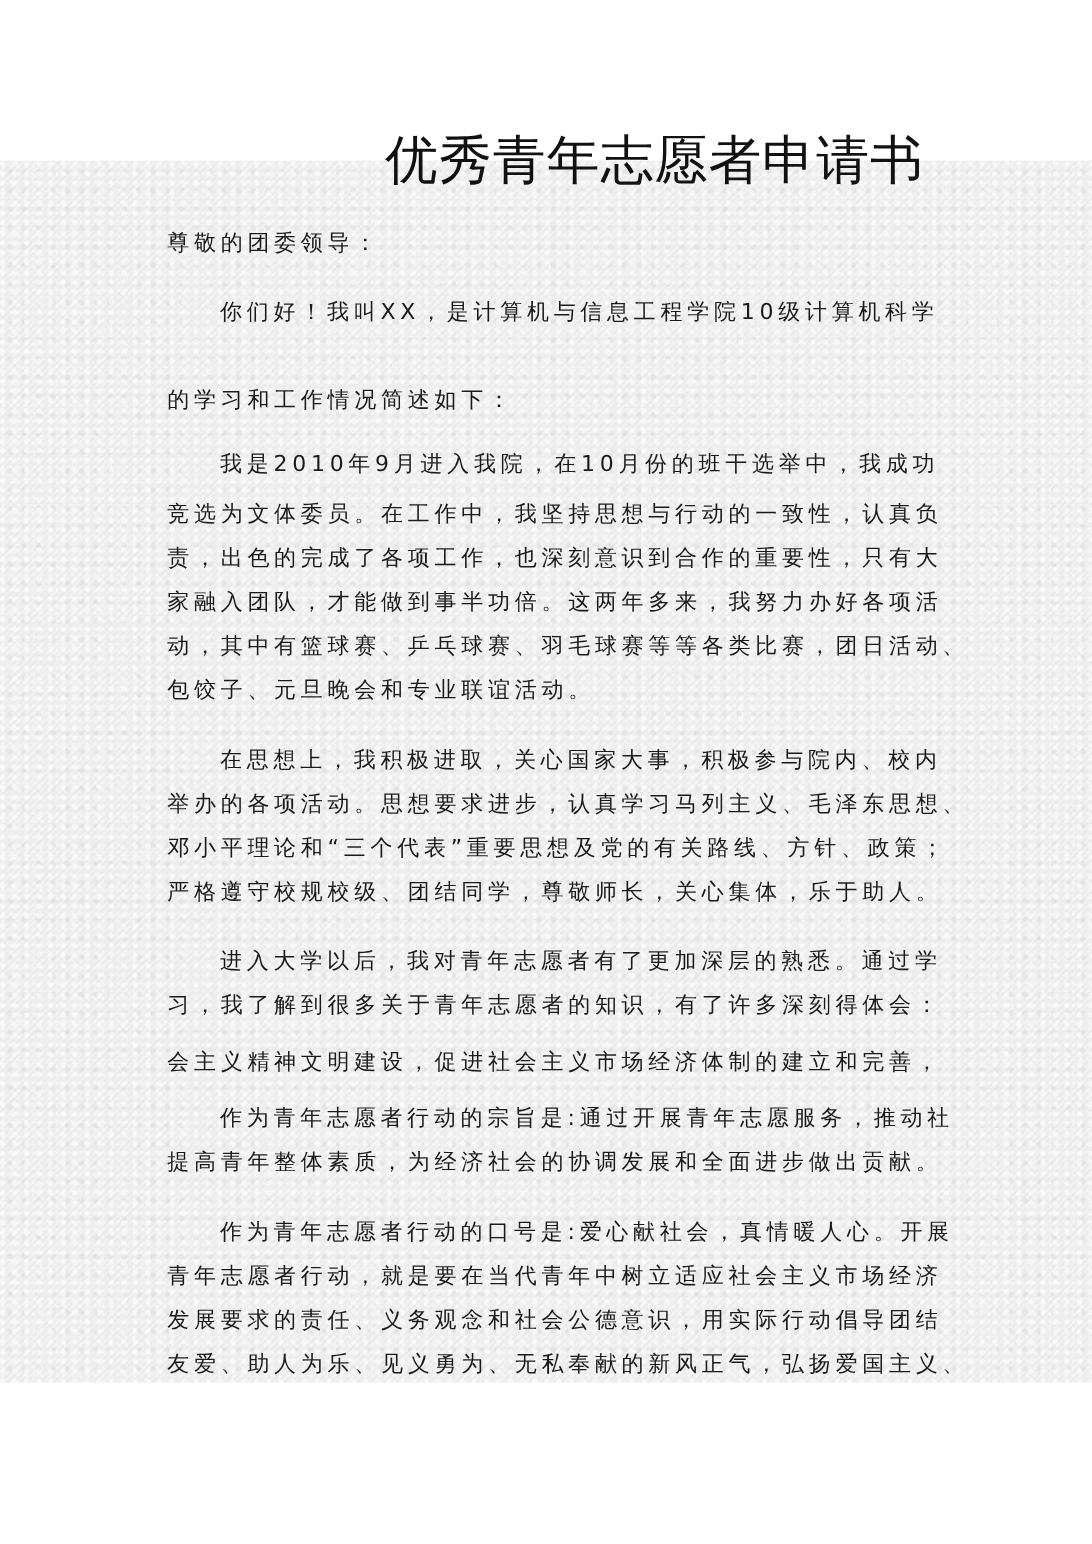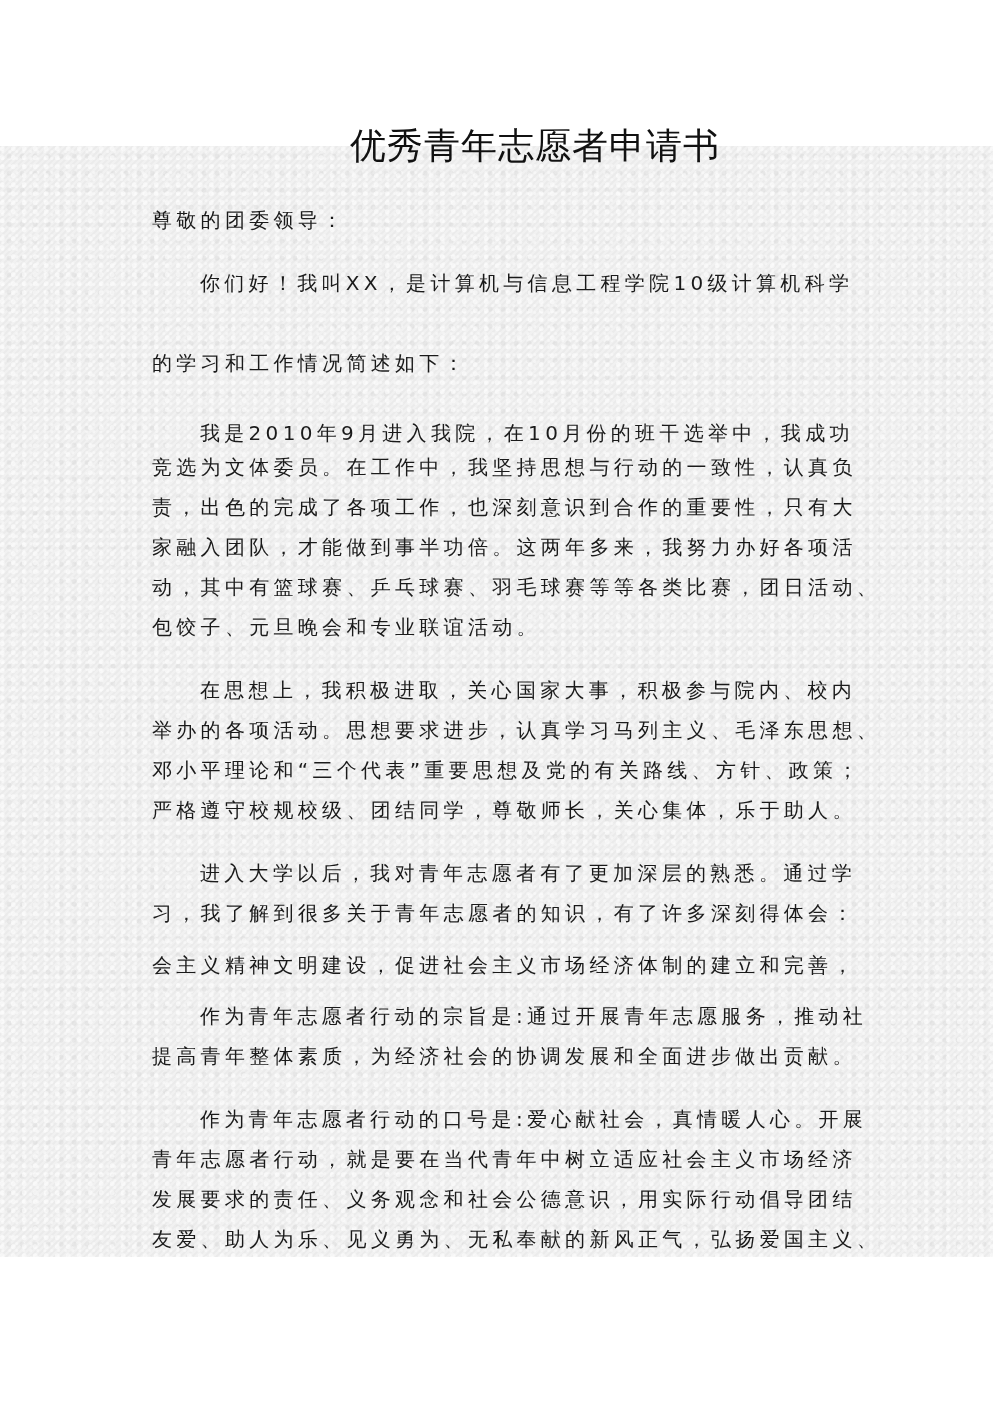--- a/index.html
+++ b/index.html
@@ -34,21 +34,21 @@
       top: 0;
       width: 993px;
       height: 1404px;
     }
     .doc-title {
       position: absolute;
       left: 350px;
       top: 124px;
       width: 400px;
       font-family: "DejaVu Sans", "Liberation Sans", sans-serif;
-      font-size: 36px;
+      font-size: 48px;
       line-height: 44px;
       color: #111111;
       letter-spacing: 1px;
       white-space: nowrap;
     }
     .line {
       position: absolute;
       left: 152px;
       font-family: "DejaVu Sans", "Liberation Sans", sans-serif;
       font-size: 20px;
@@ -66,21 +66,21 @@
 
 <div class="page">
 
   <div class="doc-title">优秀青年志愿者申请书</div>
 
   <div class="line" style="top:207px;">尊敬的团委领导：</div>
 
   <div class="line indent" style="top:270px;">你们好！我叫XX，是计算机与信息工程学院10级计算机科学</div>
   <div class="line" style="top:350px;">的学习和工作情况简述如下：</div>
 
-  <div class="line indent" style="top:420px;">我是2010年9月进入我院，在10月份的班干选举中，我成功</div>
+  <div class="line indent" style="top:408px;">我是2010年9月进入我院，在10月份的班干选举中，我成功</div>
   <div class="line" style="top:454px;">竞选为文体委员。在工作中，我坚持思想与行动的一致性，认真负</div>
   <div class="line" style="top:494px;">责，出色的完成了各项工作，也深刻意识到合作的重要性，只有大</div>
   <div class="line" style="top:534px;">家融入团队，才能做到事半功倍。这两年多来，我努力办好各项活</div>
   <div class="line" style="top:574px;">动，其中有篮球赛、乒乓球赛、羽毛球赛等等各类比赛，团日活动、</div>
   <div class="line" style="top:614px;">包饺子、元旦晚会和专业联谊活动。</div>
 
   <div class="line indent" style="top:677px;">在思想上，我积极进取，关心国家大事，积极参与院内、校内</div>
   <div class="line" style="top:717px;">举办的各项活动。思想要求进步，认真学习马列主义、毛泽东思想、</div>
   <div class="line" style="top:757px;">邓小平理论和“三个代表”重要思想及党的有关路线、方针、政策；</div>
   <div class="line" style="top:797px;">严格遵守校规校级、团结同学，尊敬师长，关心集体，乐于助人。</div>

